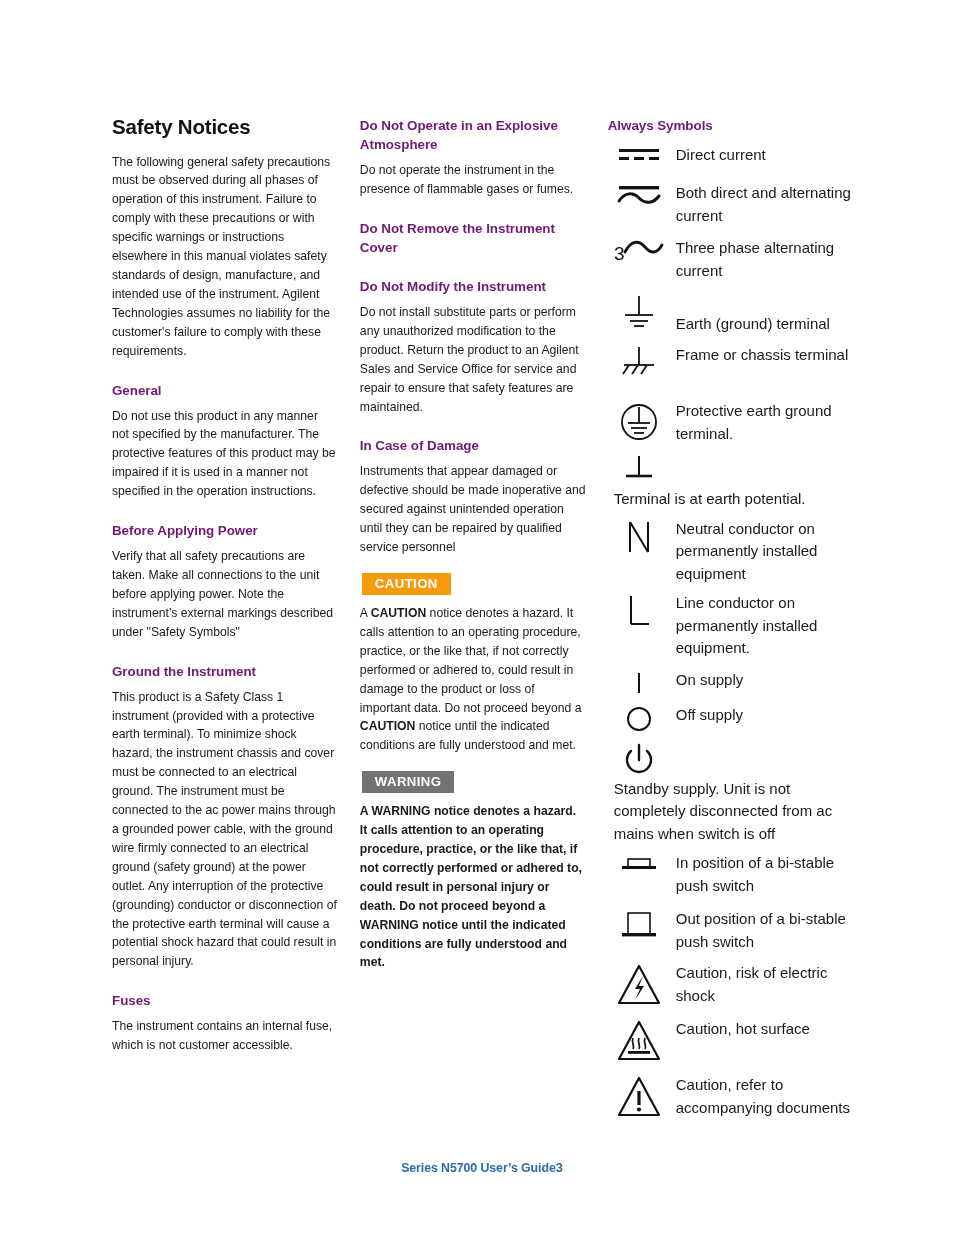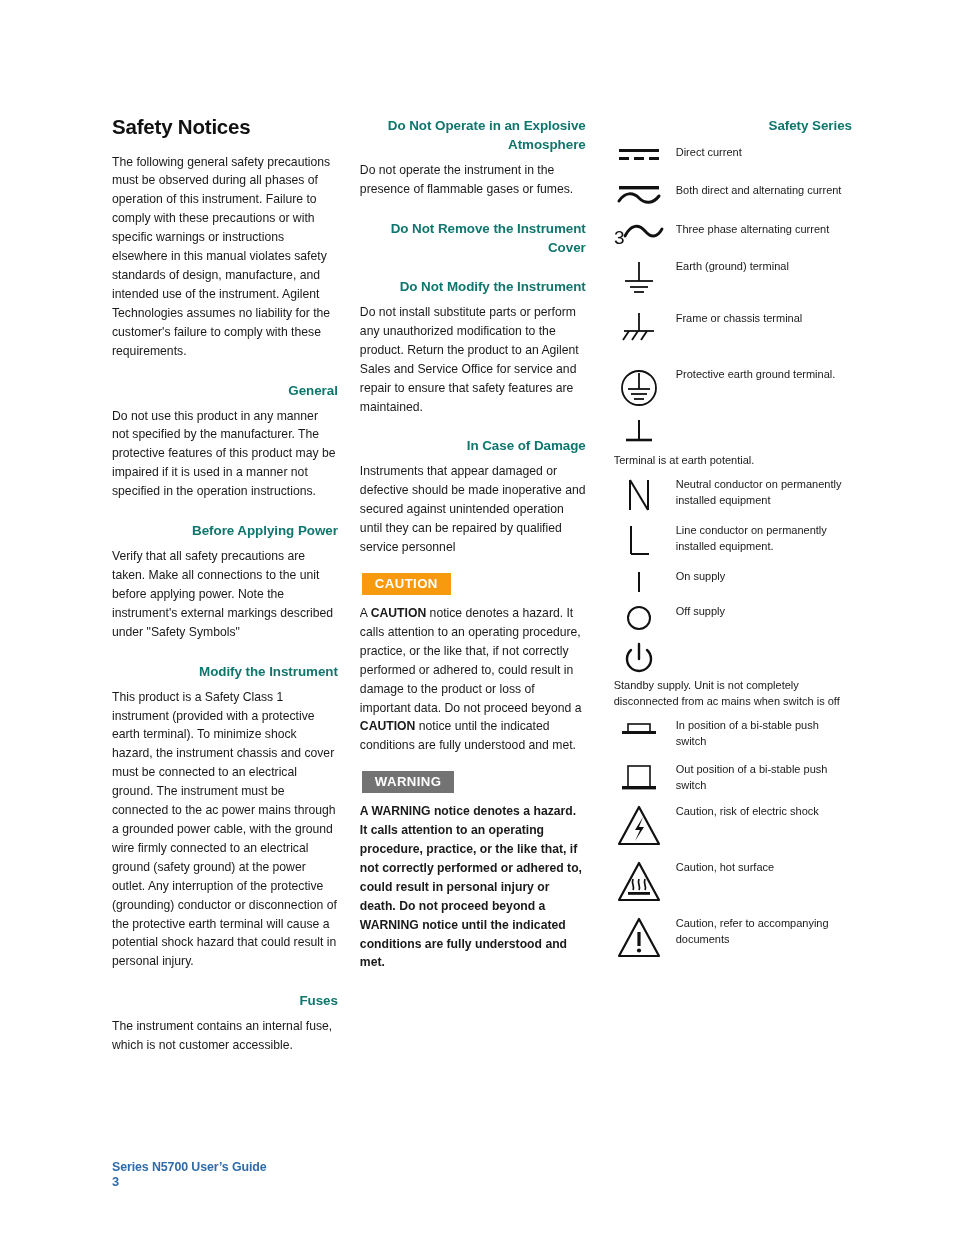--- a/index.html
+++ b/index.html
@@ -40,25 +40,24 @@
     font-size: 20.5px;
     font-weight: bold;
     letter-spacing: -0.2px;
     margin: 0 0 14px 0;
     color: #111111;
     line-height: 1.1;
   }
   h2.sub {
     font-size: 13.4px;
     font-weight: bold;
-    color: #0f766e;
+    color: #701a75;
     margin: 20px 0 7px 0;
     line-height: 1.42;
     letter-spacing: -0.05px;
-    text-align: right;
   }
   h2.sub.first { margin-top: 0; }
   p.body {
     font-size: 12.2px;
     line-height: 1.55;
     margin: 0 0 4px 0;
     color: #1a1a1a;
   }
   p.body.bold { font-weight: bold; }
   p.body b { font-weight: bold; }
@@ -84,37 +83,36 @@
   }
   .sym-cell {
     width: 62px;
     min-width: 62px;
     display: flex;
     justify-content: center;
     align-items: flex-start;
     padding-top: 2px;
   }
   .sym-label {
-    font-size: 11px;
+    font-size: 15px;
     line-height: 1.5;
     padding-left: 6px;
     padding-top: 1px;
     color: #1a1a1a;
   }
   svg { display: block; }
 
   .footer {
     position: absolute;
     left: 112px;
     top: 1160px;
     width: 740px;
     display: flex;
     justify-content: center;
     align-items: baseline;
-    flex-direction: column;
   }
   .footer-text {
     font-size: 12.4px;
     font-weight: bold;
     color: #2E6BA8;
     letter-spacing: -0.1px;
   }
   .footer-page {
     font-size: 12.8px;
     font-weight: bold;
@@ -131,21 +129,21 @@
     <div class="col">
       <h1 class="page-title">Safety Notices</h1>
       <p class="body">The following general safety precautions must be observed during all phases of operation of this instrument. Failure to comply with these precautions or with specific warnings or instructions elsewhere in this manual violates safety standards of design, manufacture, and intended use of the instrument. Agilent Technologies assumes no liability for the customer's failure to comply with these requirements.</p>
 
       <h2 class="sub">General</h2>
       <p class="body">Do not use this product in any manner not specified by the manufacturer. The protective features of this product may be impaired if it is used in a manner not specified in the operation instructions.</p>
 
       <h2 class="sub">Before Applying Power</h2>
       <p class="body">Verify that all safety precautions are taken. Make all connections to the unit before applying power. Note the instrument's external markings described under "Safety Symbols"</p>
 
-      <h2 class="sub">Modify the Instrument</h2>
+      <h2 class="sub">Ground the Instrument</h2>
       <p class="body">This product is a Safety Class 1 instrument (provided with a protective earth terminal). To minimize shock hazard, the instrument chassis and cover must be connected to an electrical ground.  The instrument must be connected to the ac power mains through a grounded power cable, with the ground wire firmly connected to an electrical ground (safety ground) at the power outlet. Any interruption of the protective (grounding) conductor or disconnection of the protective earth terminal will cause a potential shock hazard that could result in personal injury.</p>
 
       <h2 class="sub">Fuses</h2>
       <p class="body">The instrument contains an internal fuse, which is not customer accessible.</p>
     </div>
 
     <div class="col">
       <h2 class="sub first">Do Not Operate in an Explosive Atmosphere</h2>
       <p class="body">Do not operate the instrument in the presence of flammable gases or fumes.</p>
 
@@ -160,21 +158,21 @@
       <div class="badge badge-caution">CAUTION</div>
 
       <p class="body"><span>A </span><b>CAUTION</b><span> notice denotes a hazard. It calls attention to an operating procedure, practice, or the like that, if not correctly performed or adhered to, could result in damage to the product or loss of important data. Do not proceed beyond a </span><b>CAUTION</b><span> notice until the indicated conditions are fully understood and met.</span></p>
 
       <div class="badge badge-warning">WARNING</div>
 
       <p class="body bold">A WARNING notice denotes a hazard. It calls attention to an operating procedure, practice, or the like that, if not correctly performed or adhered to, could result in personal injury or death. Do not proceed beyond a WARNING notice until the indicated conditions are fully understood and met.</p>
     </div>
 
     <div class="col">
-      <h2 class="sub first">Safety Series</h2>
+      <h2 class="sub first">Always Symbols</h2>
 
       <div class="sym-list">
 
         <div class="sym-row" style="margin-bottom:14px;">
           <div class="sym-cell">
             <svg width="48" height="22" viewBox="0 0 48 22">
               <rect x="4" y="4" width="40" height="3" fill="#111"></rect>
               <rect x="4" y="12" width="10" height="3" fill="#111"></rect>
               <rect x="19" y="12" width="10" height="3" fill="#111"></rect>
               <rect x="34" y="12" width="10" height="3" fill="#111"></rect>
@@ -197,21 +195,21 @@
         <div class="sym-row" style="margin-bottom:9px;">
           <div class="sym-cell">
             <svg width="52" height="26" viewBox="0 0 52 26">
               <text x="1" y="22" font-family="Liberation Sans, sans-serif" font-size="19" fill="#111">3</text>
               <path d="M12 14 C 18 2, 26 2, 32 9 C 38 16, 44 16, 49 7" stroke="#111" stroke-width="2.8" fill="none" stroke-linecap="round"></path>
             </svg>
           </div>
           <div class="sym-label">Three phase alternating current</div>
         </div>
 
-        <div class="sym-row" style="margin-bottom:8px;">
+        <div class="sym-row" style="margin-bottom:8px;align-items:flex-end;">
           <div class="sym-cell">
             <svg width="48" height="42" viewBox="0 0 48 42">
               <line x1="24" y1="3" x2="24" y2="22" stroke="#111" stroke-width="1.8"></line>
               <line x1="10" y1="22" x2="38" y2="22" stroke="#111" stroke-width="1.8"></line>
               <line x1="15" y1="28" x2="33" y2="28" stroke="#111" stroke-width="1.8"></line>
               <line x1="19" y1="33" x2="29" y2="33" stroke="#111" stroke-width="1.8"></line>
             </svg>
           </div>
           <div class="sym-label">Earth (ground) terminal</div>
         </div>

